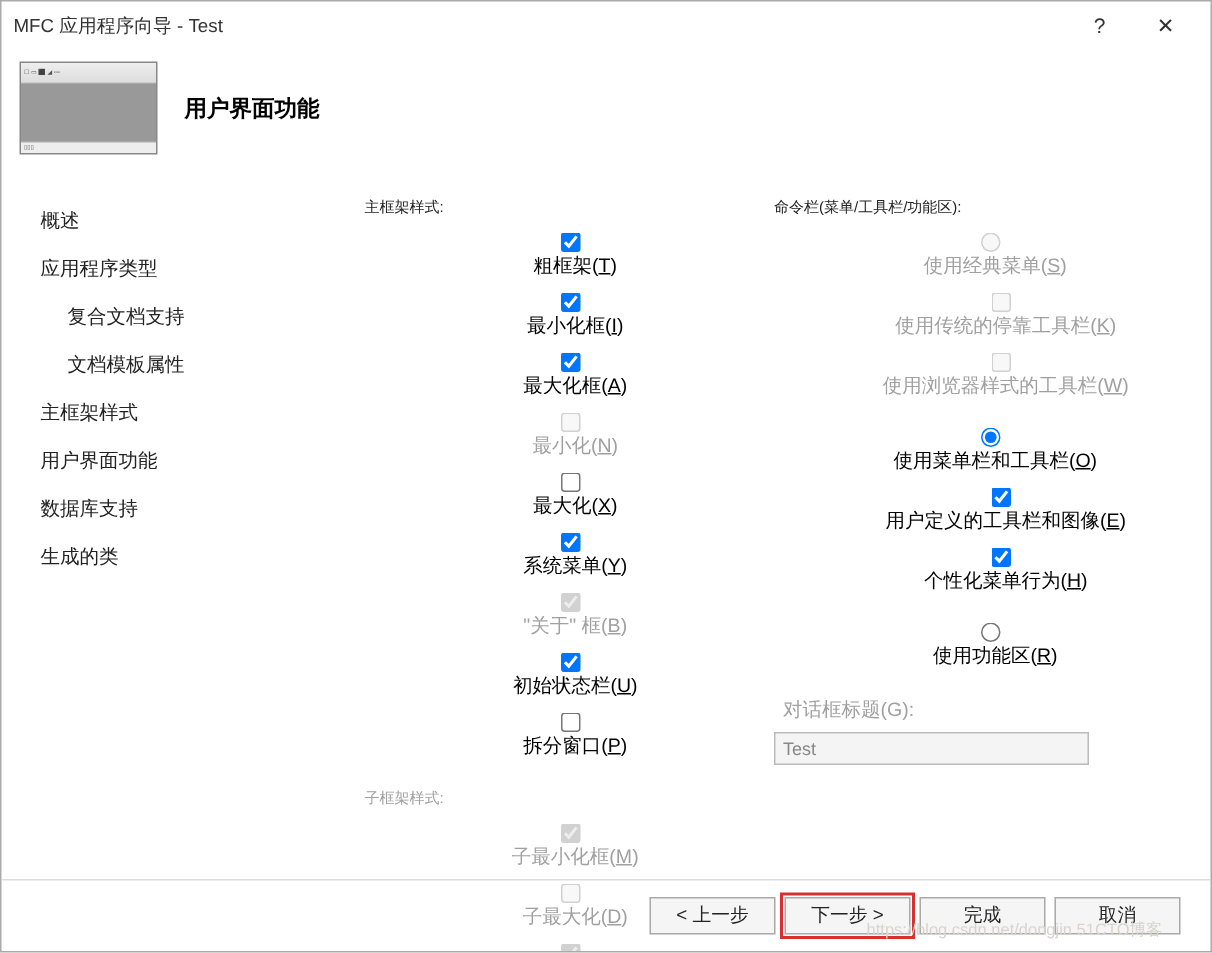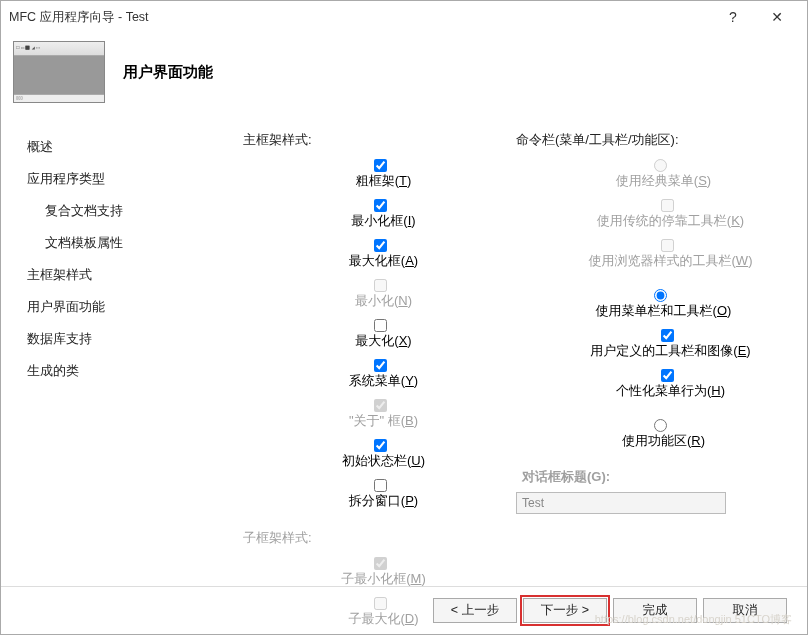--- a/index.html
+++ b/index.html
@@ -13,34 +13,34 @@
 .thumb .tb-mid { flex: 1; background: #999; }
 .thumb .tb-bot { height: 8px; background: #eee; border-top: 1px solid #aaa; font-size: 4px; padding-left: 2px; color: #555; }
 .header h1 { font-size: 15px; font-weight: bold; color: #000; margin: 0; }
 .main { display: flex; height: 490px; }
 .sidebar { width: 224px; padding: 12px 6px 0 26px; font-size: 13px; }
 .sidebar .item { padding: 7px 0; color: #222; }
 .sidebar .item.indent { padding-left: 18px; }
 .sidebar .item.current { font-weight: normal; }
 .content { flex: 1; padding: 12px 18px 0 18px; display: flex; }
 .col { flex: 1; }
-.group-label { font-size: 13px; color: #222; margin-bottom: 10px; }
+.group-label { font-size: 10px; color: #222; margin-bottom: 10px; }
 .group-label.disabled { color: #a0a0a0; }
 .row { display: flex; align-items: center; font-size: 13px; margin-bottom: 9px; padding-left: 8px; min-height: 18px; flex-direction: column; }
 .row.disabled { color: #a0a0a0; }
 .row input[type=checkbox], .row input[type=radio] { margin: 0 6px 0 0; width: 13px; height: 13px; }
 .row .hot { text-decoration: underline; }
 .indent1 { padding-left: 22px !important; }
 .indent2 { padding-left: 36px !important; }
-.field-label { font-size: 13px; color: #a0a0a0; margin: 18px 0 6px 6px; font-weight: bold; }
+.field-label { font-size: 13px; color: #a0a0a0; margin: 18px 0 6px 6px; }
 .field-input { width: 210px; height: 22px; border: 1px solid #bbb; background: #f4f4f4; color: #888; font-size: 12px; padding: 2px 5px; margin-left: 0; }
 .footer { position: absolute; bottom: 0; left: 0; right: 0; height: 48px; border-top: 1px solid #ddd; display: flex; justify-content: flex-end; align-items: center; padding-right: 20px; gap: 6px; }
 .footer button { height: 25px; min-width: 84px; padding: 0 10px; border: 1px solid #aaa; background: #f5f5f5; font-size: 12.5px; color: #222; }
 .footer .highlight { outline: 2px solid #d83030; outline-offset: 1px; }
-.watermark { position: absolute; right: 15px; bottom: 7px; font-size: 11px; color: #d8d4cc; pointer-events: none; }
+.watermark { position: absolute; right: 32px; bottom: 7px; font-size: 11px; color: #d8d4cc; pointer-events: none; }
 </style>
 </head>
 <body>
 
 <div class="titlebar">
   <span>MFC 应用程序向导 - Test</span>
   <span class="spacer"></span>
   <span class="btn">?</span>
   <span class="btn">✕</span>
 </div>

